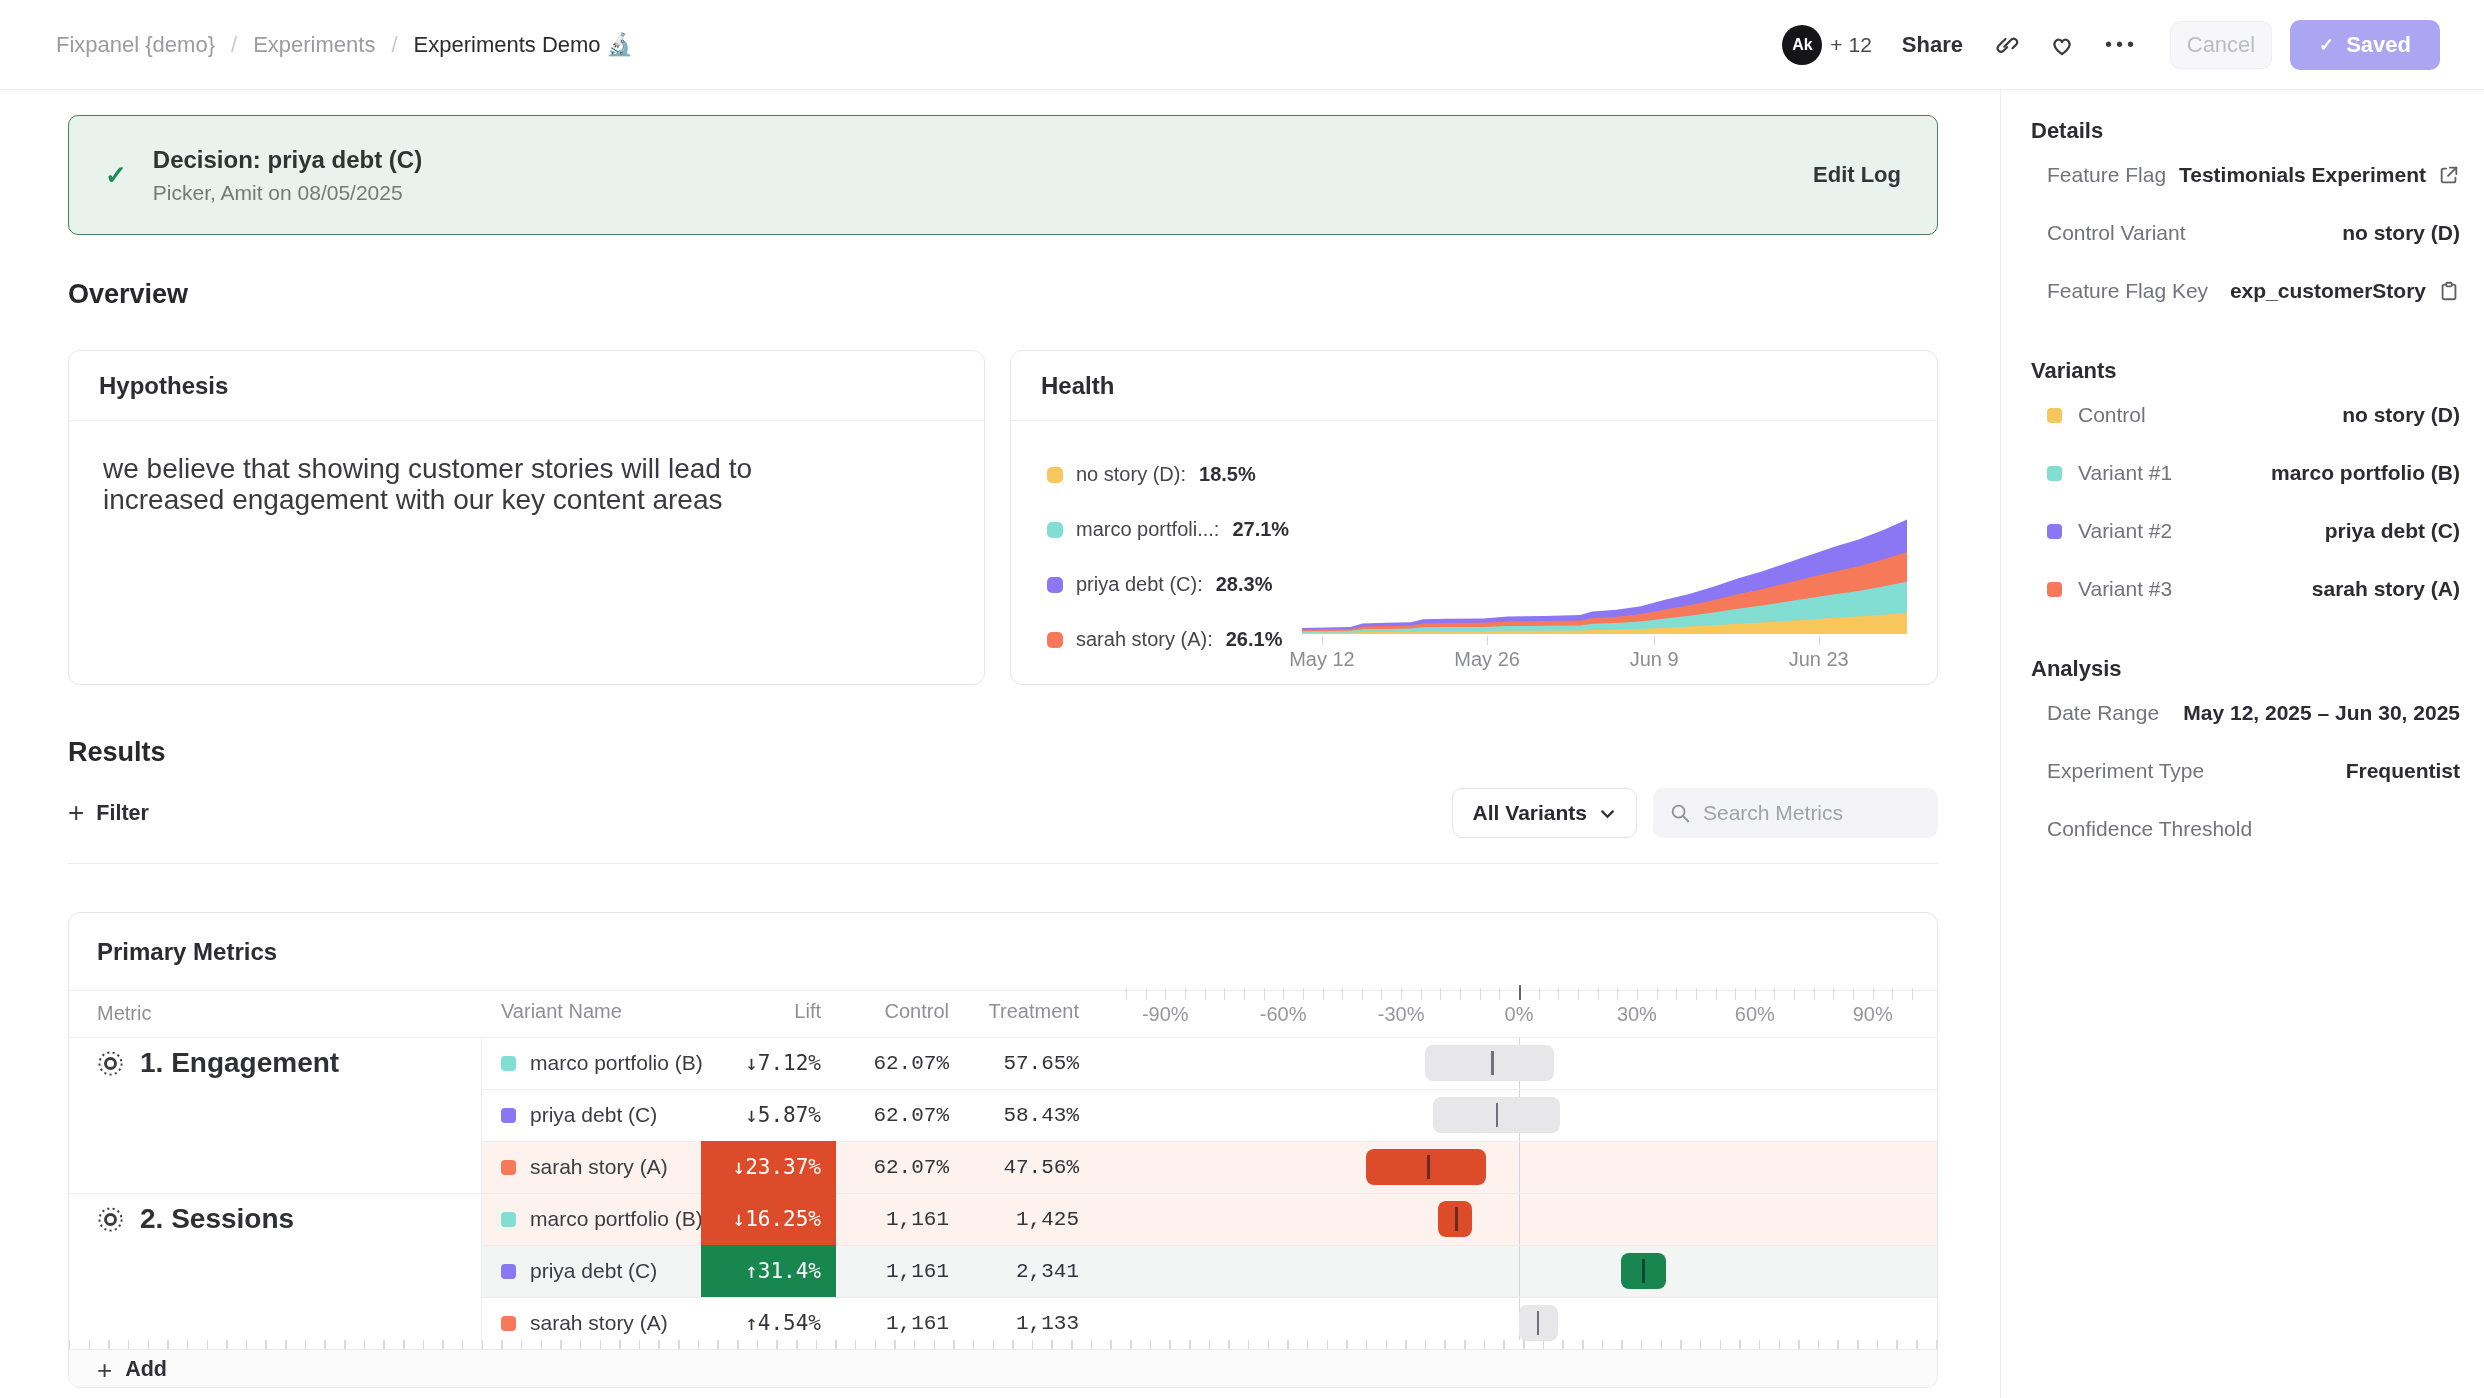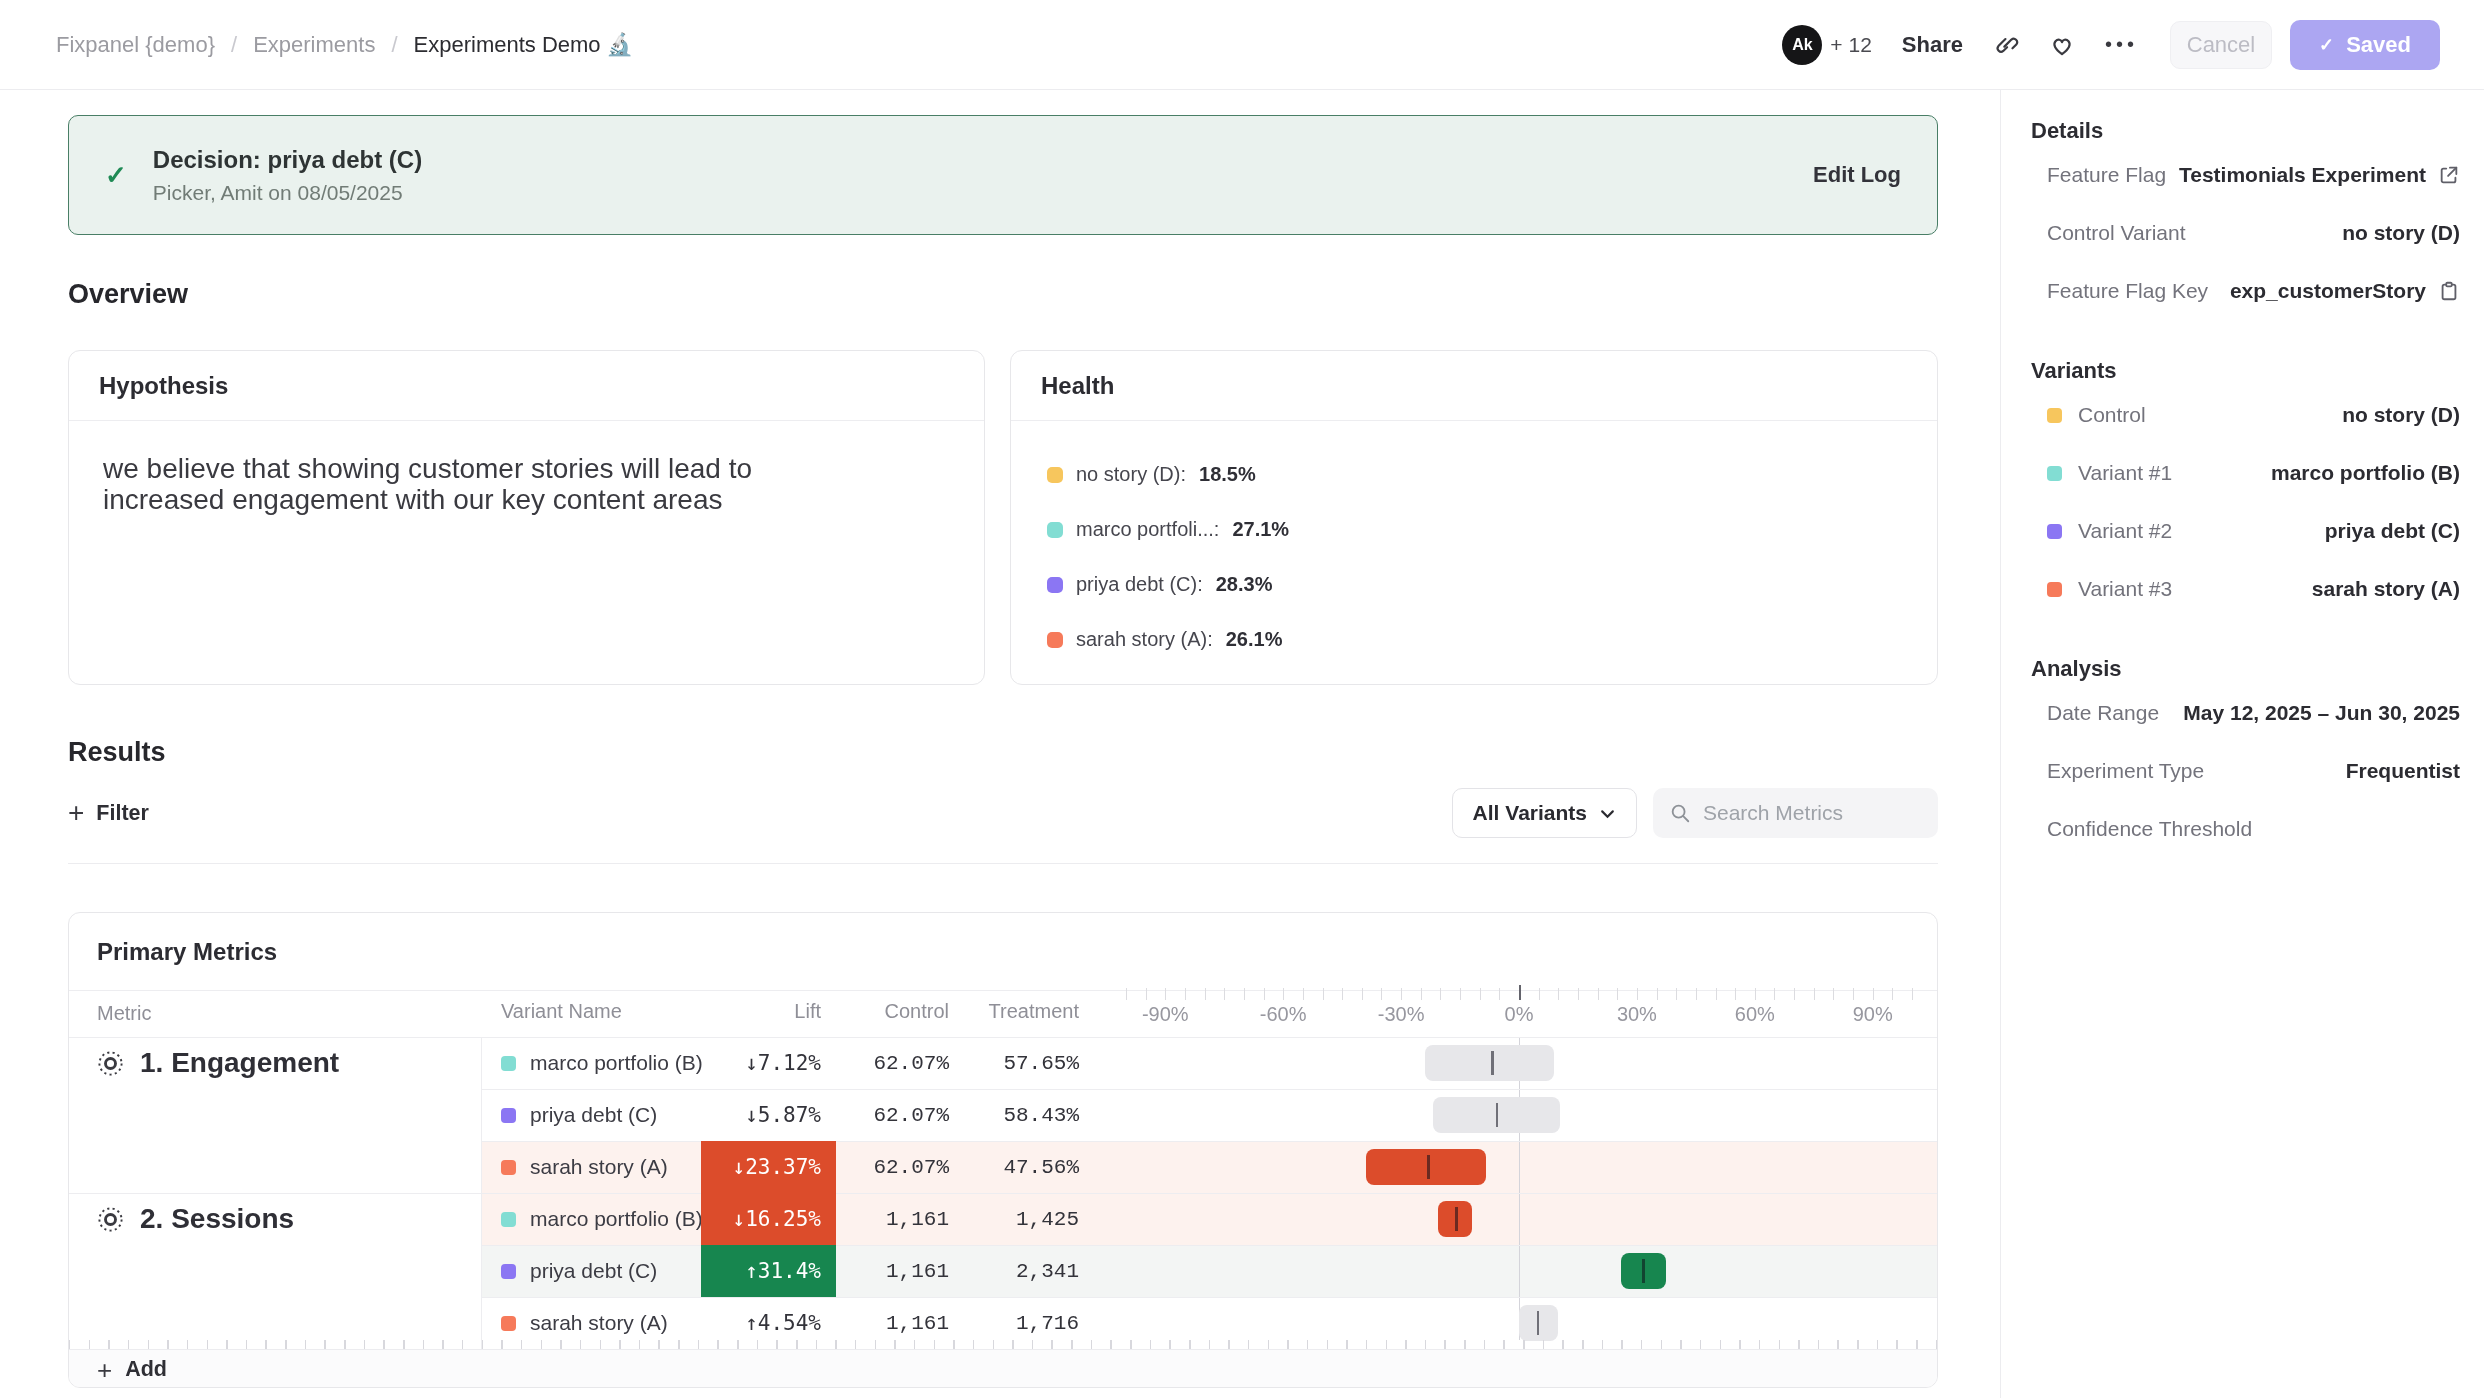--- a/index.html
+++ b/index.html
@@ -194,20 +194,38 @@
           <div class="legend-item">
             <span class="lswatch" style="background-color: rgb(139, 118, 243);"></span>
             <span>priya debt (C):</span>
             <b>28.3%</b>
           </div>
           <div class="legend-item">
             <span class="lswatch" style="background-color: rgb(246, 122, 90);"></span>
             <span>sarah story (A):</span>
             <b>26.1%</b>
           </div>
+        </div>
+        <div class="hchart-wrap">
+          <svg id="health-chart" width="605" height="118" viewBox="0 0 605 118">
+              <path d="M0 118 L0.0 112.1 L24.2 111.5 L48.4 110.9 L60.5 107.4 L84.7 106.8 L108.9 106.2 L121.0 103.3 L145.2 102.7 L181.5 102.4 L205.7 100.5 L242.0 100.1 L278.3 99.1 L290.4 95.6 L314.6 93.8 L338.8 90.3 L363.0 83.8 L387.2 77.9 L411.4 70.8 L435.6 62.5 L459.8 55.5 L484.0 47.2 L508.2 38.9 L532.4 30.7 L556.6 23.6 L580.8 14.2 L605.0 3.5 L605 118 Z" fill="#8b76f3"></path>
+              <path d="M0 118 L0.0 113.8 L24.2 113.3 L48.4 112.9 L60.5 110.4 L84.7 110.0 L108.9 109.5 L121.0 107.4 L145.2 107.0 L181.5 106.8 L205.7 105.5 L242.0 105.1 L278.3 104.5 L290.4 101.9 L314.6 100.7 L338.8 98.1 L363.0 93.5 L387.2 89.2 L411.4 84.2 L435.6 78.2 L459.8 73.2 L484.0 67.2 L508.2 61.3 L532.4 55.4 L556.6 50.3 L580.8 43.5 L605.0 35.9 L605 118 Z" fill="#f67a5a"></path>
+              <path d="M0 118 L0.0 115.3 L24.2 115.0 L48.4 114.8 L60.5 113.2 L84.7 112.9 L108.9 112.6 L121.0 111.3 L145.2 111.0 L181.5 110.9 L205.7 110.0 L242.0 109.8 L278.3 109.4 L290.4 107.8 L314.6 107.0 L338.8 105.4 L363.0 102.4 L387.2 99.7 L411.4 96.5 L435.6 92.7 L459.8 89.5 L484.0 85.7 L508.2 81.9 L532.4 78.2 L556.6 75.0 L580.8 70.6 L605.0 65.8 L605 118 Z" fill="#82ddd3"></path>
+              <path d="M0 118 L0.0 116.9 L24.2 116.8 L48.4 116.7 L60.5 116.0 L84.7 115.9 L108.9 115.8 L121.0 115.3 L145.2 115.2 L181.5 115.1 L205.7 114.8 L242.0 114.7 L278.3 114.5 L290.4 113.9 L314.6 113.5 L338.8 112.9 L363.0 111.7 L387.2 110.6 L411.4 109.3 L435.6 107.7 L459.8 106.4 L484.0 104.9 L508.2 103.4 L532.4 101.8 L556.6 100.5 L580.8 98.8 L605.0 96.8 L605 118 Z" fill="#f7c65d"></path>
+            </svg>
+          <div class="hx-axis" id="health-xaxis">
+              <div class="hx-tick" style="left: 19.965px;"></div>
+              <div class="hx-label" style="left: 19.965px;">May 12</div>
+              <div class="hx-tick" style="left: 185.13px;"></div>
+              <div class="hx-label" style="left: 185.13px;">May 26</div>
+              <div class="hx-tick" style="left: 352.11px;"></div>
+              <div class="hx-label" style="left: 352.11px;">Jun 9</div>
+              <div class="hx-tick" style="left: 516.67px;"></div>
+              <div class="hx-label" style="left: 516.67px;">Jun 23</div>
+            </div>
         </div>
       </div>
     </section>
   </div>
 
   <h2 class="section results-h">Results</h2>
 
   <div class="filter-row">
     <div class="filter-btn">
       <span class="plus">+</span>
@@ -445,21 +463,21 @@
           <span class="vswatch" style="background-color: rgb(246, 122, 90);"></span>
           <span class="vname">sarah story (A)</span>
         </div>
         <div class="cell c-lift lift-cell" style="background-color: transparent; color: rgb(51, 51, 58);">
             <span>↑4.54%</span>
           </div>
         <div class="cell c-control num">
             <span>1,161</span>
           </div>
         <div class="cell c-treat num">
-            <span>1,716</span>
+            <span>1,133</span>
           </div>
         <div class="c-gap"></div>
         <div class="cell c-chart ci-cell">
             <div class="ci-bar" style="left: 398px; width: 38.514px; background: rgb(231, 231, 234);"></div>
             <div class="ci-point" style="left: 415.842px;"></div>
           </div>
       </div>
     </div>
 
     <div class="add-row">

